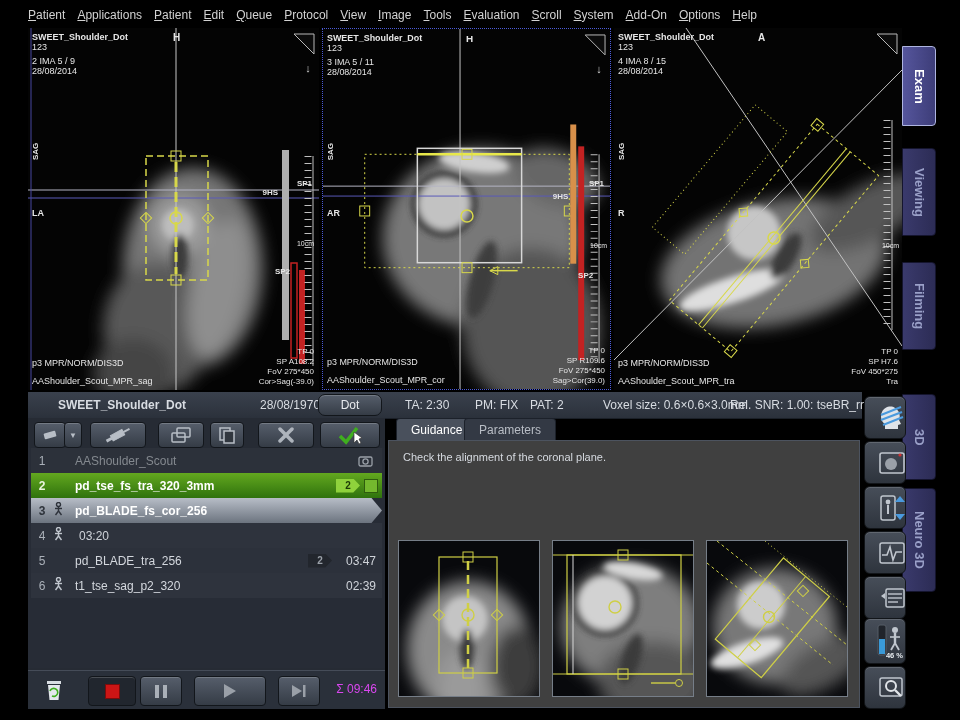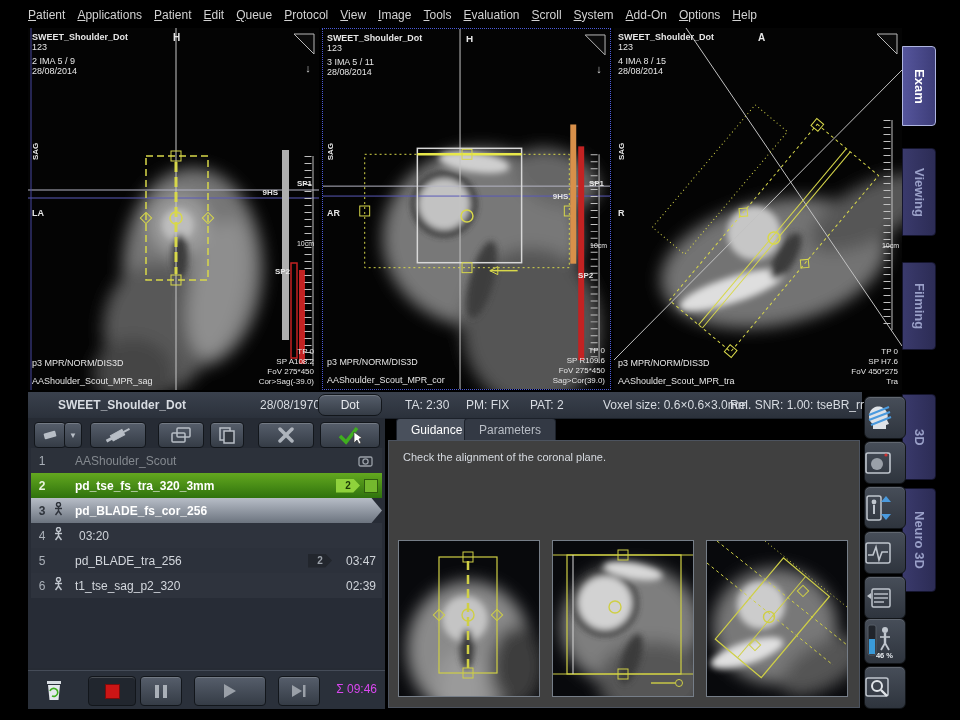--- a/index.html
+++ b/index.html
@@ -57,21 +57,21 @@
   .gtab.active{background:#49505c;color:#fff;}
   .gtab.inactive{background:#333944;color:#b8bdc5;}
   .gbody{position:absolute;left:0;top:22px;width:472px;height:268px;background:#404040;
          border:1px solid #4c535f;box-sizing:border-box;}
   .gmsg{position:absolute;left:14px;top:10px;font-size:11px;color:#d6dae0;}
   .thumb{position:absolute;top:99px;width:140px;height:155px;background:#06070a;border:1px solid #767e88;}
   .thumb svg{display:block;width:100%;height:100%;}
   
   .icol-btn{position:absolute;left:864px;width:40px;height:41px;border-radius:6px;
             background:linear-gradient(#474e59,#2e343d);border:1px solid #121519;
-            box-shadow:inset 0 1px 0 rgba(255,255,255,.14);display:flex;align-items:center;justify-content:flex-start;}
+            box-shadow:inset 0 1px 0 rgba(255,255,255,.14);display:flex;align-items:center;justify-content:flex-end;}
 </style>
 </head>
 <body>
 
 <div class="screen">
 
   <svg style="position:absolute;width:0;height:0" aria-hidden="true">
     <defs>
       <filter id="fblur8" x="-50%" y="-50%" width="200%" height="200%">
           <feGaussianBlur stdDeviation="8"></feGaussianBlur>
@@ -291,21 +291,21 @@
   <div class="vtab" style="top:148px;height:88px;">Viewing</div>
   <div class="vtab" style="top:262px;height:88px;">Filming</div>
   <div class="vtab" style="top:394px;height:86px;">3D</div>
   <div class="vtab" style="top:488px;height:104px;">Neuro 3D</div>
 
   <div class="infobar">
     <span style="left:30px;font-weight:bold;">SWEET_Shoulder_Dot</span>
     <span style="left:232px;">28/08/1970</span>
     <button class="btn" style="position:absolute;left:290px;top:2px;width:64px;height:22px;font-size:12px;border-radius:7px;">Dot</button>
     <span style="left:377px;text-align:center;">TA: 2:30</span>
-    <span style="left:438px;">PM: FIX</span>
+    <span style="left:447px;">PM: FIX</span>
     <span style="left:502px;">PAT: 2</span>
     <span style="left:575px;">Voxel size: 0.6×0.6×3.0mm</span>
     <span style="left:702px;">Rel. SNR: 1.00</span>
     <span style="left:782px;">: tseBR_rr</span>
   </div>
 
   <div class="leftpanel">
     <div class="toolbar">
       <div class="tbtn btn" style="left:6px;width:30px;">
         <svg width="18" height="14" viewBox="0 0 18 14">

